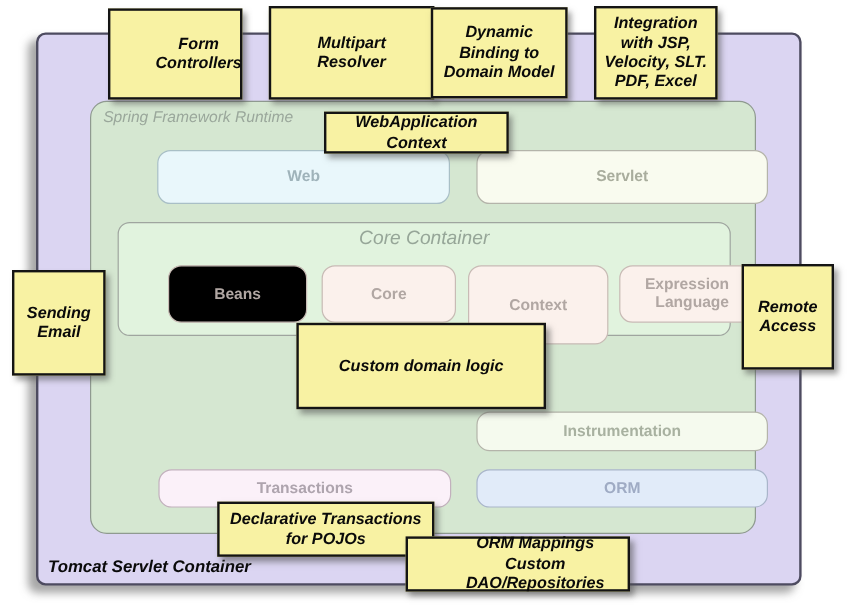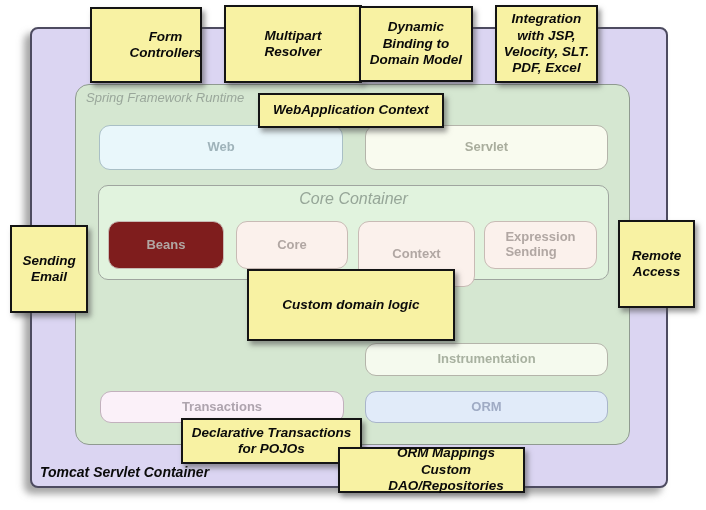--- a/index.html
+++ b/index.html
@@ -27,52 +27,52 @@
     box-sizing:border-box;
   }
   .runtime-label {
     position:absolute; left:10px; top:5px;
     font-size:13px; font-style:italic; color:#9aa79b; white-space:nowrap;
   }
   
   .module {
     position:absolute; box-sizing:border-box; border-radius:11px;
     display:flex; align-items:center; justify-content:center;
-    font-size:13px; font-weight:bold; text-align:left;
-    white-space:pre-line; line-height:1.15;
+    font-size:13px; font-weight:bold; text-align:right;
+    white-space:pre-line; line-height:1.15;margin-left:32px;
   }
   .m-web            { left:23px;  top:40px;  width:244px; height:45px; background:#e9f7fb; border:1.5px solid #a9bfc6; color:#9fb3ba; }
   .m-servlet        { left:289px; top:40px;  width:243px; height:45px; background:#f9fbef; border:1.5px solid #b4b4aa; color:#a9ad9d; }
   .core-container   { left:22px;  top:100px; width:511px; height:95px; background:#e1f3de; border:1.5px solid #9fa59f; border-radius:10px; position:absolute; box-sizing:border-box; }
   .core-title {
     position:absolute; left:0; right:0; top:4px; text-align:center;
     font-size:16px; font-style:italic; color:#96a698;
   }
-  .m-beans          { left:9px;   top:35px; width:116px; height:48px; background:#7f1d1d; border:1.5px solid #c8bbb5; color:#b1a7a3; }
+  .m-beans          { left:9px;   top:35px; width:116px; height:48px; background:#000000; border:1.5px solid #c8bbb5; color:#b1a7a3; }
   .m-core           { left:137px; top:35px; width:112px; height:48px; background:#fbf1ec; border:1.5px solid #c8bbb5; color:#b1a7a3; }
   .m-context        { left:259px; top:35px; width:117px; height:66px; background:#fbf1ec; border:1.5px solid #c8bbb5; color:#b1a7a3; }
   .m-expression     { left:385px; top:35px; width:113px; height:48px; background:#fbf1ec; border:1.5px solid #c8bbb5; color:#b1a7a3; }
   .m-aop            { left:24px;  top:256px; width:244px; height:37px; background:#f9dae2; border:1.5px solid #c3a4ae; color:#c4a2ae; }
   .m-instr          { left:289px; top:258px; width:243px; height:33px; background:#f5faee; border:1.5px solid #b4b4aa; color:#a8b1a0; }
   .m-transactions   { left:24px;  top:306px; width:244px; height:32px; background:#fbf1f9; border:1.5px solid #c2b1bd; color:#aea4ae; }
   .m-orm            { left:289px; top:306px; width:243px; height:32px; background:#e1ebf9; border:1.5px solid #a9b5ca; color:#9fabc4; }
   
   .note {
     position:absolute; box-sizing:border-box;
     background:#f8f2a3; border:2px solid #141414;
     box-shadow:3px 4px 5px rgba(75,75,75,0.55);
     display:flex; align-items:center; justify-content:center;
     font-size:13.5px; font-weight:bold; font-style:italic; color:#0a0a0a;
     text-align:center; white-space:pre-line; line-height:1.22; padding:2px 3px;
   }
   .n-form        { left:90px;  top:7px;   width:112px; height:76px;padding-left:42px; }
   .n-multipart   { left:224px; top:5px;   width:138px; height:78px; }
   .n-dynamic     { left:359px; top:6px;   width:114px; height:76px; }
   .n-integration { left:495px; top:5px;   width:103px; height:78px; }
-  .n-webapp      { left:258px; top:93px;  width:186px; height:35px; }
+  .n-webapp      { left:270px; top:93px;  width:154px; height:35px; }
   .n-email       { left:10px;  top:225px; width:78px;  height:88px; }
   .n-remote      { left:618px; top:220px; width:77px;  height:88px; }
   .n-custom      { left:247px; top:269px; width:208px; height:72px; }
   .n-declarative { left:181px; top:418px; width:181px; height:46px; }
   .n-ormmap      { left:338px; top:447px; width:187px; height:46px;padding-left:32px; }
 </style>
 </head>
 <body>
 
 <div class="stage">
@@ -85,21 +85,21 @@
 
       <div class="module m-web">Web</div>
       <div class="module m-servlet">Servlet</div>
 
       <div class="core-container">
         <div class="core-title">Core Container</div>
         <div class="module m-beans">Beans</div>
         <div class="module m-core">Core</div>
         <div class="module m-context">Context</div>
         <div class="module m-expression">Expression
-Sending</div>
+Language</div>
       </div>
 
       <div class="module m-instr">Instrumentation</div>
       <div class="module m-transactions">Transactions</div>
       <div class="module m-orm">ORM</div>
     </div>
   </div>
 
   <div class="note n-form">Form
 Controllers</div>

